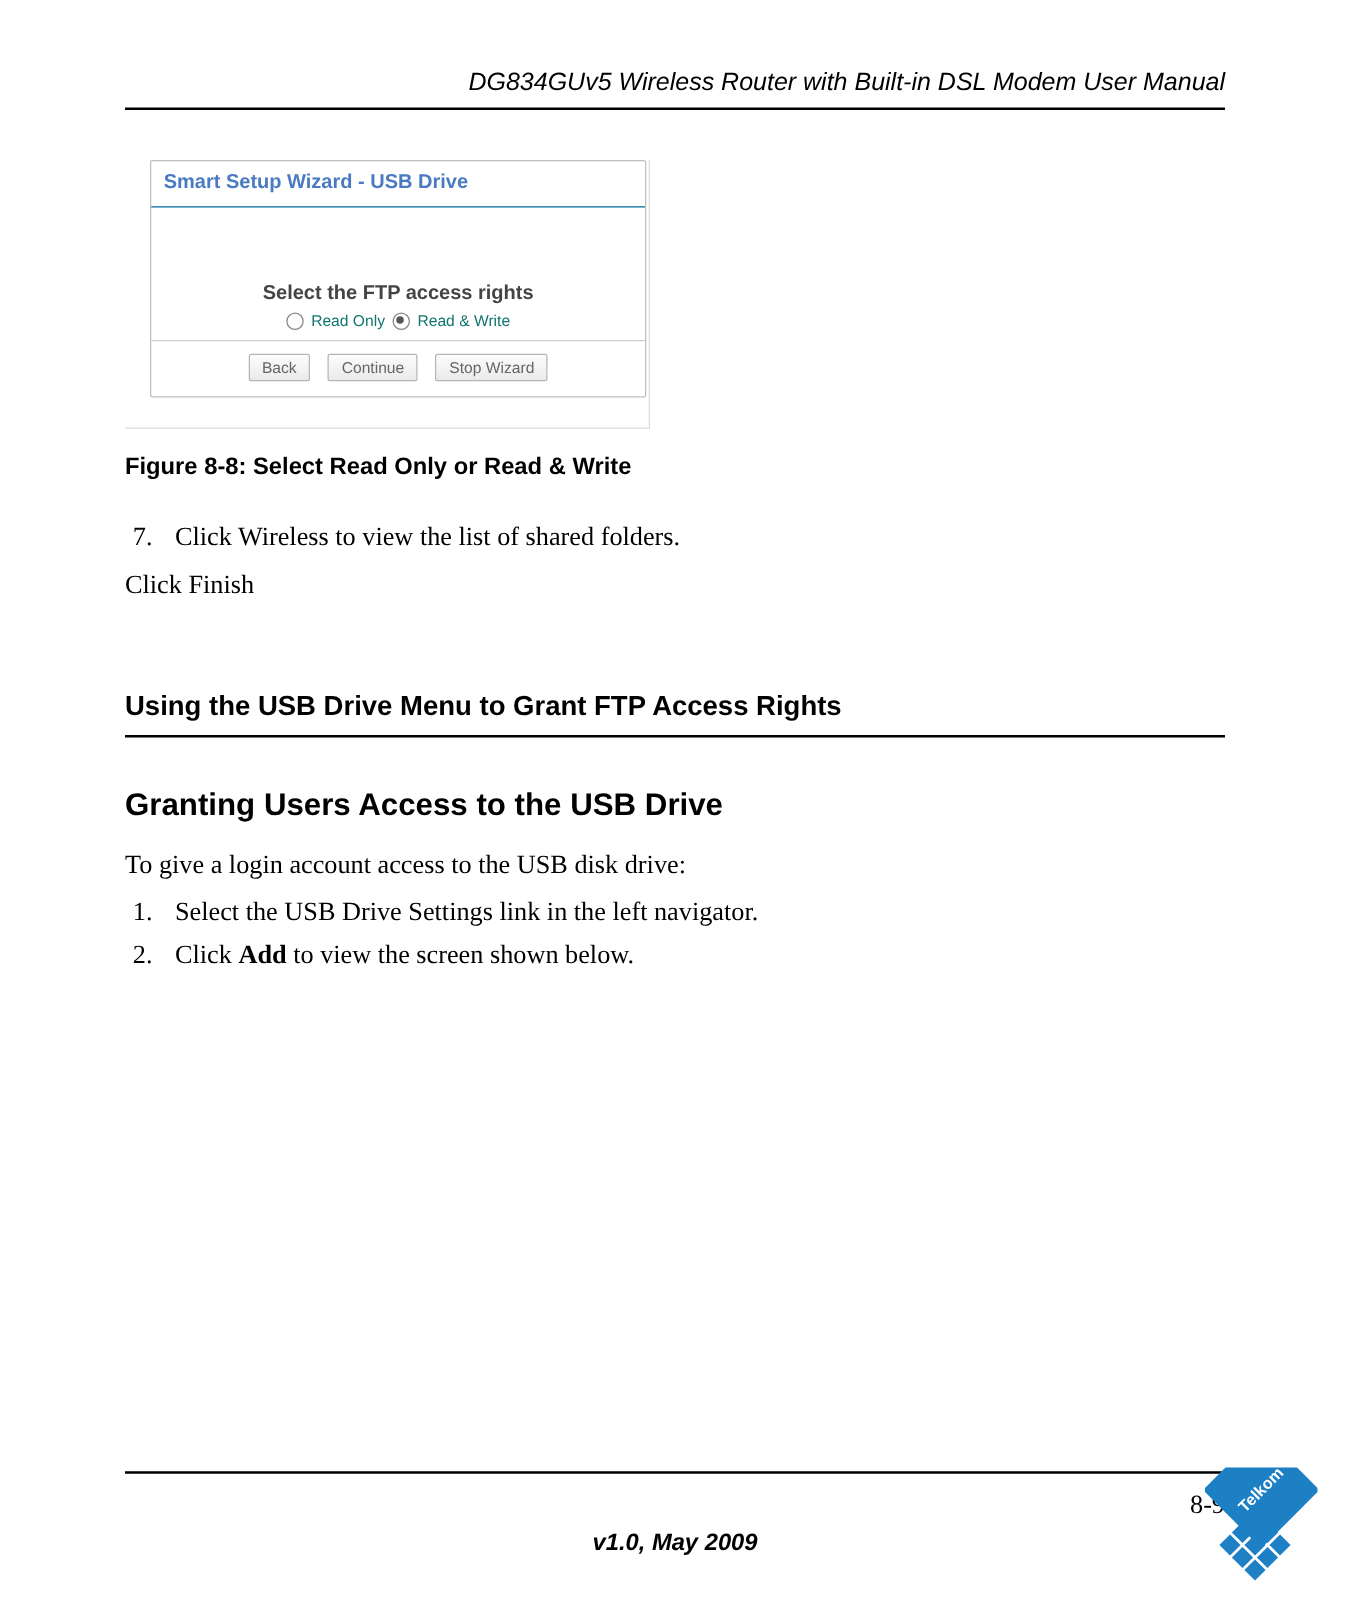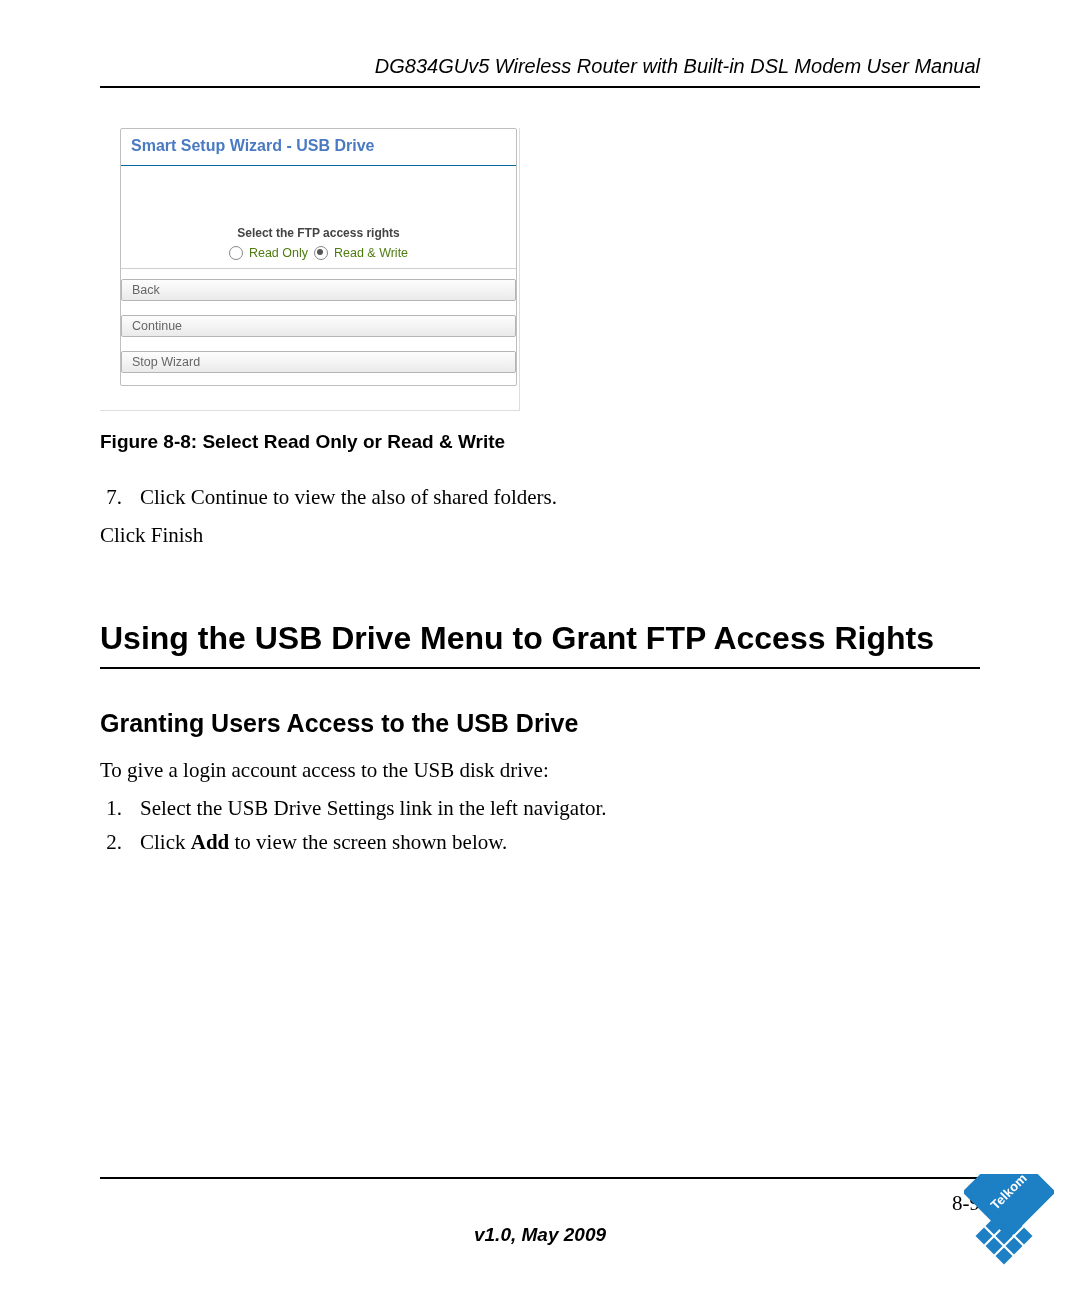--- a/index.html
+++ b/index.html
@@ -51,33 +51,33 @@
     padding: 8px 10px 10px 10px;
     border-bottom: 1px solid #0369a1;
   }
   .wizard-body {
     padding: 12px 0 8px 0;
     text-align: center;
     border-bottom: 1px solid #cfcfcf;
   }
   .wizard-body .label {
     font-weight: bold;
-    font-size: 12px;
+    font-size: 16px;
     color: #444;
     margin-bottom: 6px;
     display: inline-block;
     margin-top: 48px;
   }
   .radio-row {
     display: flex;
     justify-content: center;
     gap: 6px;
     align-items: center;
     font-size: 12.5px;
-    color: #4d7c0f;
+    color: #0f766e;
   }
   .radio {
     width: 12px; height: 12px;
     border: 1px solid #888;
     border-radius: 50%;
     display: inline-block;
     position: relative;
     background: #fff;
   }
   .radio.selected::after {
@@ -86,21 +86,20 @@
     left: 2px; top: 2px;
     width: 6px; height: 6px;
     background: #555;
     border-radius: 50%;
   }
   .wizard-buttons {
     display: flex;
     justify-content: center;
     gap: 14px;
     padding: 10px 0 12px 0;
-    flex-direction: column;
   }
   .wiz-btn {
     font-size: 12.5px;
     color: #666;
     padding: 2px 10px;
     border: 1px solid #b5b5b5;
     background: linear-gradient(#fdfdfd, #eaeaea);
     border-radius: 2px;
     line-height: 16px;
   }
@@ -134,21 +133,21 @@
     margin-bottom: 6px;
   }
   ol.numbered > li > .num {
     min-width: 22px;
     text-align: right;
   }
 
   h1.section {
     font-family: Arial, Helvetica, sans-serif;
     font-weight: bold;
-    font-size: 32px;
+    font-size: 22px;
     margin: 70px 0 4px 0;
     padding-bottom: 10px;
     border-bottom: 2px solid #000;
   }
   h2.subsection {
     font-family: Arial, Helvetica, sans-serif;
     font-weight: bold;
     font-size: 25px;
     margin: 40px 0 18px 0;
   }
@@ -216,21 +215,21 @@
           <span class="wiz-btn">Stop Wizard</span>
         </div>
       </div>
     </span>
 
     <div class="figure-caption">Figure 8-8:  Select Read Only or Read &amp; Write</div>
 
     <ol class="numbered body-text">
       <li>
         <span class="num">7.</span>
-        <span>Click Continue to view the also of shared folders.</span>
+        <span>Click Wireless to view the list of shared folders.</span>
       </li>
     </ol>
 
     <div class="body-text" style="">Click Finish</div>
 
     <h1 class="section">Using the USB Drive Menu to Grant FTP Access Rights</h1>
 
 
     <h2 class="subsection">Granting Users Access to the USB Drive</h2>
 

